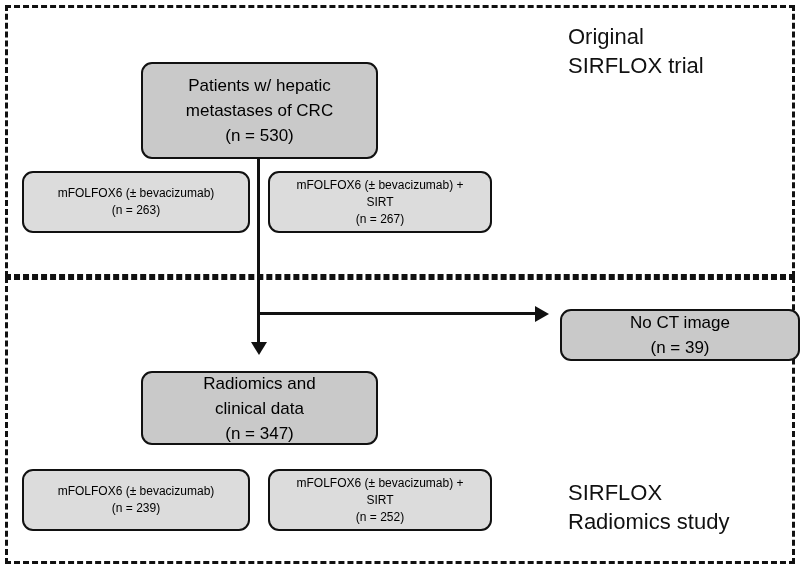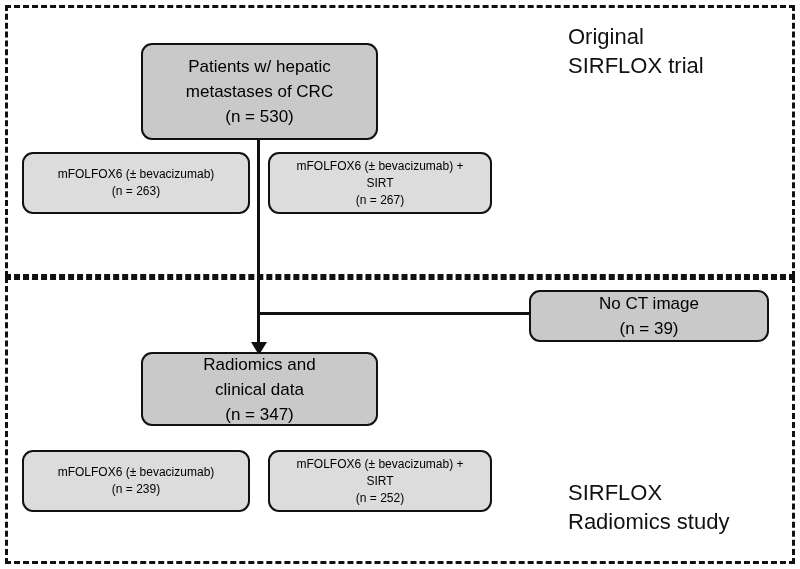--- a/index.html
+++ b/index.html
@@ -56,36 +56,37 @@
     position: absolute;
     box-sizing: border-box;
     border: 2px solid #111111;
     border-radius: 11px;
     display: flex;
     align-items: center;
     justify-content: center;
     text-align: center;
     white-space: pre-line;
     color: #000000;
+    margin-top: 19px;
   }
   .node.primary {
     background: #c9c9c9;
     font-size: 17px;
     line-height: 25px;
   }
   .node.arm {
     background: #dcdcdc;
     font-size: 12px;
     line-height: 17px;
   }
 
   #node-cohort   { left: 141px; top: 43px;  width: 237px; height: 97px; }
   #node-arm-chemo-top { left: 22px;  top: 152px; width: 228px; height: 62px; }
   #node-arm-sirt-top  { left: 268px; top: 152px; width: 224px; height: 62px; }
-  #node-no-ct    { left: 529px; top: 290px; width: 240px; height: 52px; }
+  #node-no-ct    { left: 560px; top: 290px; width: 240px; height: 52px; }
   #node-radiomics{ left: 141px; top: 352px; width: 237px; height: 74px; }
   #node-arm-chemo-bottom { left: 22px;  top: 450px; width: 228px; height: 62px; }
   #node-arm-sirt-bottom  { left: 268px; top: 450px; width: 224px; height: 62px; }
 
   
   .connector {
     position: absolute;
     background: #111111;
   }
   

